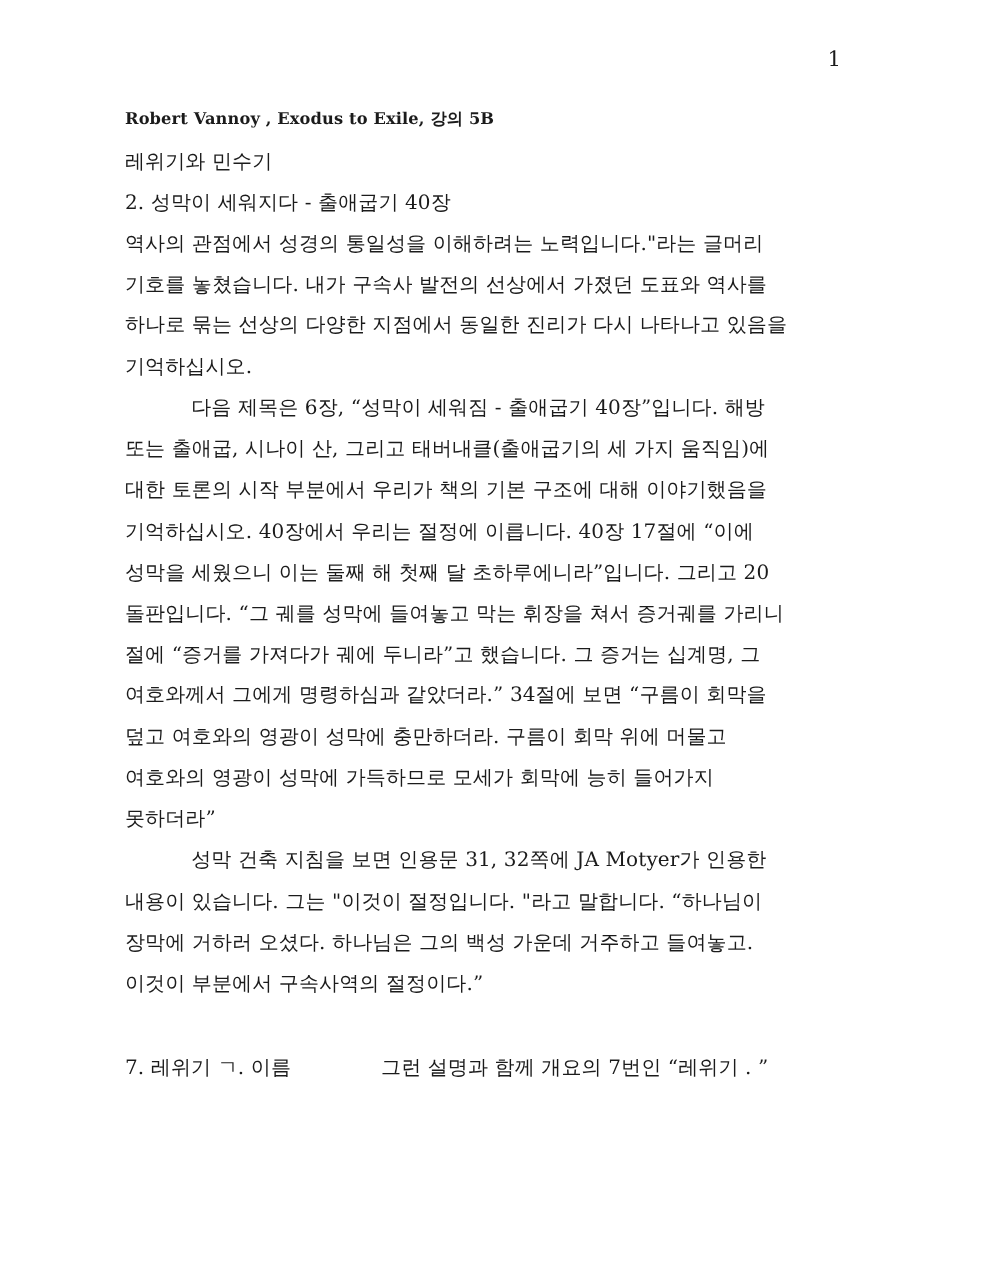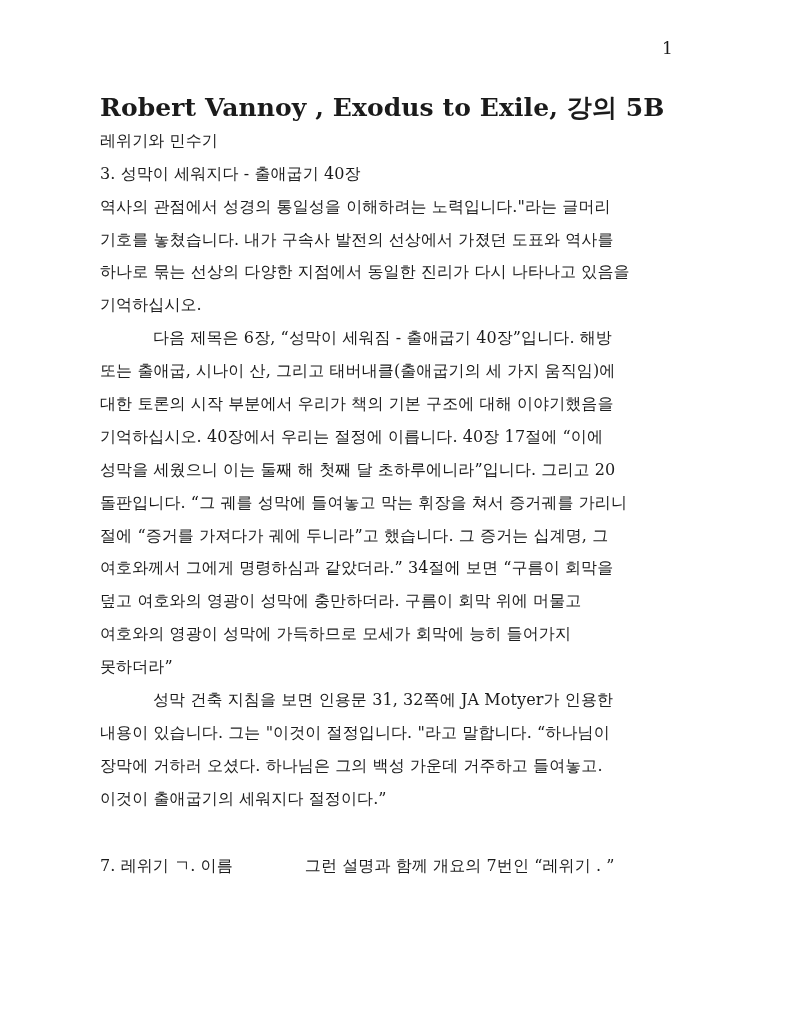--- a/index.html
+++ b/index.html
@@ -31,22 +31,21 @@
   }
   .line {
     height: 32.9px;
     line-height: 32.9px;
     font-size: 16px;
     white-space: nowrap;
     letter-spacing: 0.1px;
   }
   .line.title {
     font-weight: 700;
-    font-size: 25px;
-    margin-top: 12px;
+    font-size: 13px;
   }
   .line.indent {
     padding-left: 53px;
   }
   .spacer-block {
     height: 34px;
   }
   .h7-row {
     display: flex;
     align-items: flex-start;
@@ -61,21 +60,21 @@
 <body>
 
 <div class="scan-page">
 
   <div class="page-number">1</div>
 
   <div class="content">
 
     <div class="line title">Robert Vannoy , Exodus to Exile, 강의 5B</div>
     <div class="line">레위기와 민수기</div>
-    <div class="line">3. 성막이 세워지다 - 출애굽기 40장</div>
+    <div class="line">2. 성막이 세워지다 - 출애굽기 40장</div>
 
     <div class="line">역사의 관점에서 성경의 통일성을 이해하려는 노력입니다."라는 글머리</div>
     <div class="line">기호를 놓쳤습니다. 내가 구속사 발전의 선상에서 가졌던 도표와 역사를</div>
     <div class="line">하나로 묶는 선상의 다양한 지점에서 동일한 진리가 다시 나타나고 있음을</div>
     <div class="line">기억하십시오.</div>
 
     <div class="line indent">다음 제목은 6장, “성막이 세워짐 - 출애굽기 40장”입니다. 해방</div>
     <div class="line">또는 출애굽, 시나이 산, 그리고 태버내클(출애굽기의 세 가지 움직임)에</div>
     <div class="line">대한 토론의 시작 부분에서 우리가 책의 기본 구조에 대해 이야기했음을</div>
     <div class="line">기억하십시오. 40장에서 우리는 절정에 이릅니다. 40장 17절에 “이에</div>
@@ -83,21 +82,21 @@
     <div class="line">돌판입니다. “그 궤를 성막에 들여놓고 막는 휘장을 쳐서 증거궤를 가리니</div>
     <div class="line">절에 “증거를 가져다가 궤에 두니라”고 했습니다. 그 증거는 십계명, 그</div>
     <div class="line">여호와께서 그에게 명령하심과 같았더라.” 34절에 보면 “구름이 회막을</div>
     <div class="line">덮고 여호와의 영광이 성막에 충만하더라. 구름이 회막 위에 머물고</div>
     <div class="line">여호와의 영광이 성막에 가득하므로 모세가 회막에 능히 들어가지</div>
     <div class="line">못하더라”</div>
 
     <div class="line indent">성막 건축 지침을 보면 인용문 31, 32쪽에 JA Motyer가 인용한</div>
     <div class="line">내용이 있습니다. 그는 "이것이 절정입니다. "라고 말합니다. “하나님이</div>
     <div class="line">장막에 거하러 오셨다. 하나님은 그의 백성 가운데 거주하고 들여놓고.</div>
-    <div class="line">이것이 출애굽기의 세워지다 절정이다.”</div>
+    <div class="line">이것이 부분에서 구속사역의 절정이다.”</div>
 
     <div class="spacer-block"></div>
 
     <div class="line h7-row">
       <span>7. 레위기 ㄱ. 이름</span>
       <span class="h7-gap"></span>
       <span>그런 설명과 함께 개요의 7번인 “레위기 . ”</span>
     </div>
 
   </div>

